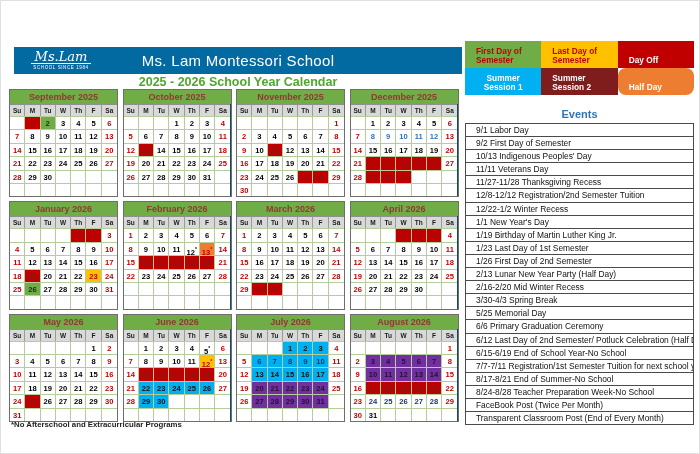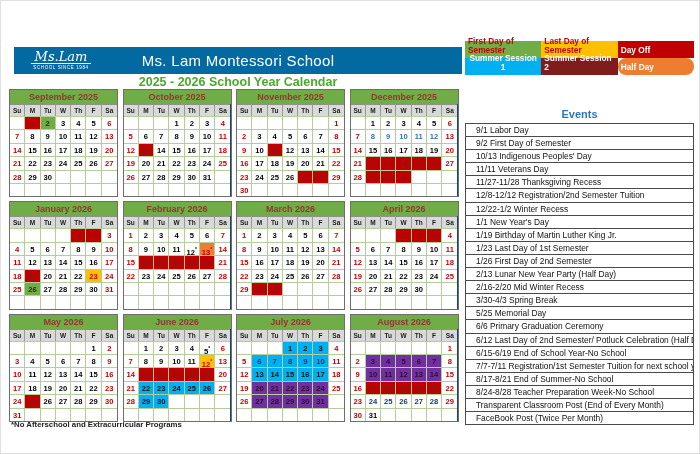--- a/index.html
+++ b/index.html
@@ -40,21 +40,21 @@
   .dc.c-s1{background:#00B0F0;color:#111;}
   .dc.c-s2{background:#7030A0;color:#2a1030;}
   .dc.c-reg{color:#2E75B6;}
   .dc.c-s1reg{background:#00B0F0;color:#1F3864;}
   .dc.c-prep{color:#1F3864;}
   .dc sup{font-size:5px;vertical-align:super;}
 
   
   .legend{position:absolute;left:464px;top:40px;width:229px;display:grid;
           grid-template-columns:repeat(3,1fr);}
-  .legend-item{height:17px;box-sizing:border-box;padding:2px 3px;display:flex;align-items:flex-end;
+  .legend-item{height:27px;box-sizing:border-box;padding:2px 11px;display:flex;align-items:flex-end;
                font-size:8.3px;font-weight:bold;line-height:1.15;}
 
   .events-title{position:absolute;left:464px;top:107px;width:229px;text-align:center;
                 color:#2E75B6;font-weight:bold;font-size:11px;}
   .events{position:absolute;left:464px;top:123px;width:229px;}
   .event-row{height:12.1px;line-height:12.1px;border:1px solid #4a4a4a;margin-top:-1px;
              background:#fff;font-size:8.4px;color:#111;padding-left:10px;box-sizing:content-box;
              white-space:nowrap;overflow:hidden;}
 
   .footnote{position:absolute;left:10px;top:419px;font-size:7.8px;font-weight:bold;color:#222;}
@@ -774,19 +774,19 @@
       <div class="event-row">2/13 Lunar New Year Party (Half Day)</div>
       <div class="event-row">2/16-2/20 Mid Winter Recess</div>
       <div class="event-row">3/30-4/3 Spring Break</div>
       <div class="event-row">5/25 Memorial Day</div>
       <div class="event-row">6/6 Primary Graduation Ceremony</div>
       <div class="event-row">6/12 Last Day of 2nd Semester/ Potluck Celebration (Half Day)</div>
       <div class="event-row">6/15-6/19 End of School Year-No School</div>
       <div class="event-row">7/7-7/11 Registration/1st Semester Tuition for next school year</div>
       <div class="event-row">8/17-8/21 End of Summer-No School</div>
       <div class="event-row">8/24-8/28 Teacher Preparation Week-No School</div>
+      <div class="event-row">FaceBook Post (Twice Per Month)</div>
       <div class="event-row">Transparent Classroom Post (End of Every Month)</div>
-      <div class="event-row">FaceBook Post (Twice Per Month)</div>
     </div>
 
   <div class="footnote">*No Afterschool and Extracurricular Programs</div>
 
 </div>
 
 </body></html>

